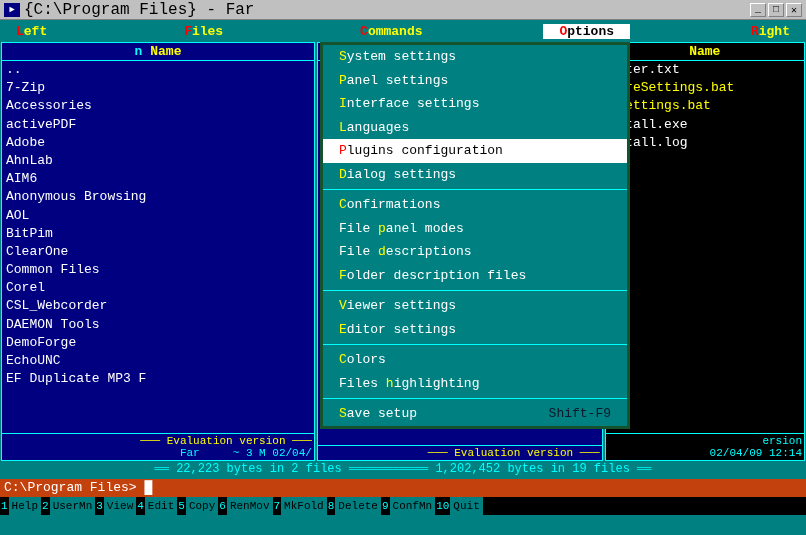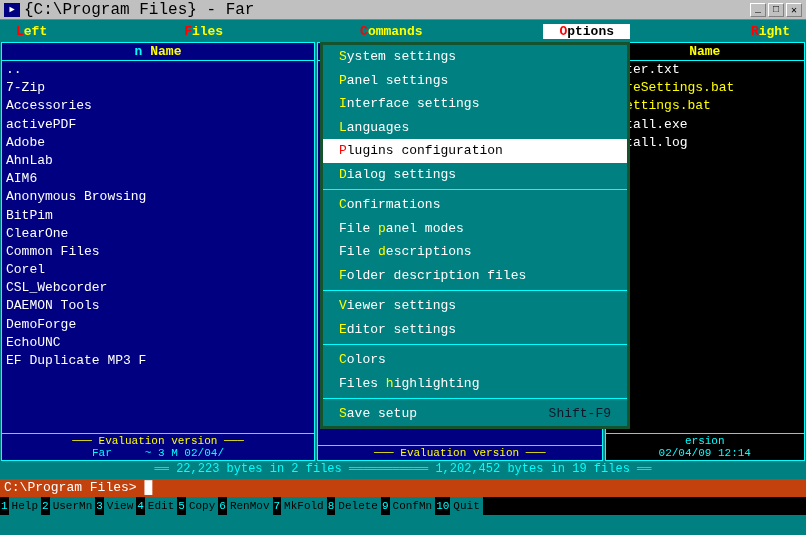--- a/index.html
+++ b/index.html
@@ -133,21 +133,21 @@
       color: #ffffff;
       white-space: nowrap;
       overflow: hidden;
       line-height: 1.4;
     }
     .panel-row.cyan { color: #00ffff; }
     .panel-row.yellow { color: #ffff00; }
 
     .panel-footer {
       color: #00ffff;
-      text-align: center;
+      text-align: right;
       font-size: 11px;
       padding: 1px 2px;
       border-top: 1px solid #00ffff;
       margin-top: 10px;
     }
     .panel-footer .eval {
       color: #ffff00;
     }
 
     
@@ -279,20 +279,21 @@
       </div>
       <div class="panel-content">
         <div class="panel-row">..</div>
         <div class="panel-row">7-Zip</div>
         <div class="panel-row">Accessories</div>
         <div class="panel-row">activePDF</div>
         <div class="panel-row">Adobe</div>
         <div class="panel-row">AhnLab</div>
         <div class="panel-row">AIM6</div>
         <div class="panel-row">Anonymous Browsing</div>
+        <div class="panel-row">AOL</div>
         <div class="panel-row">BitPim</div>
         <div class="panel-row">ClearOne</div>
         <div class="panel-row">Common Files</div>
         <div class="panel-row">Corel</div>
         <div class="panel-row">CSL_Webcorder</div>
         <div class="panel-row">DAEMON Tools</div>
         <div class="panel-row">DemoForge</div>
         <div class="panel-row">EchoUNC</div>
         <div class="panel-row">EF Duplicate MP3 F</div>
       </div>

